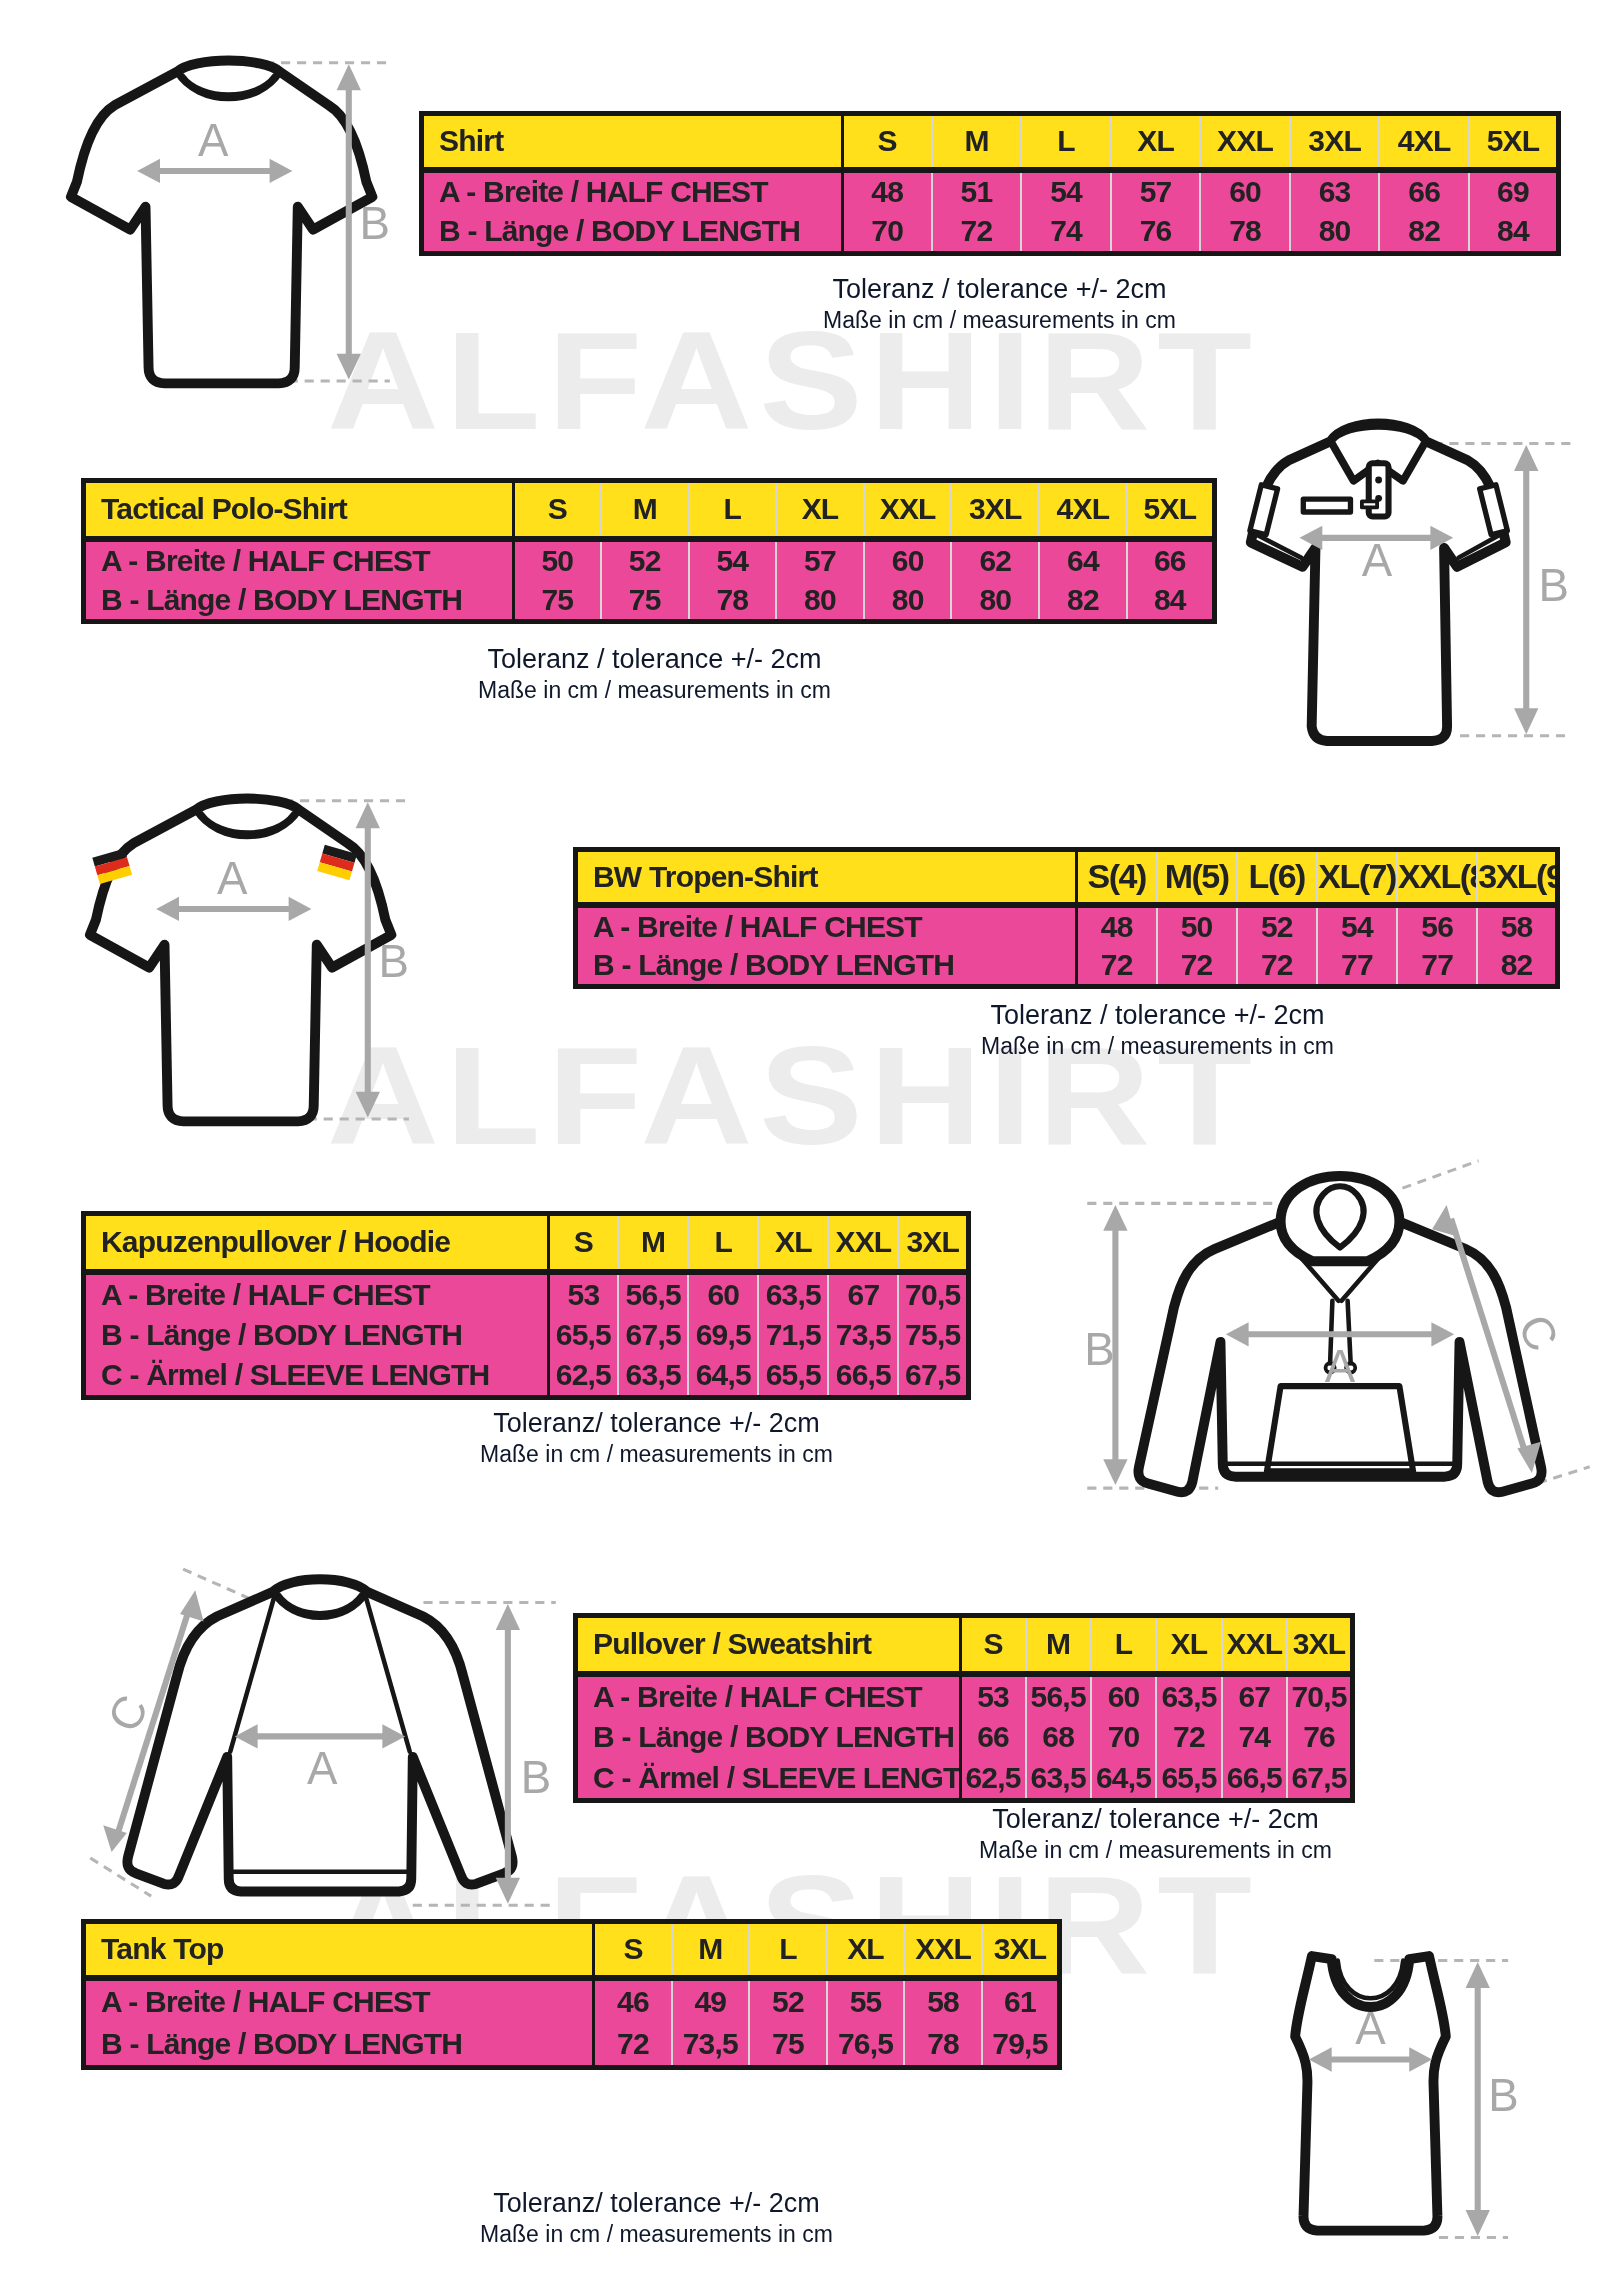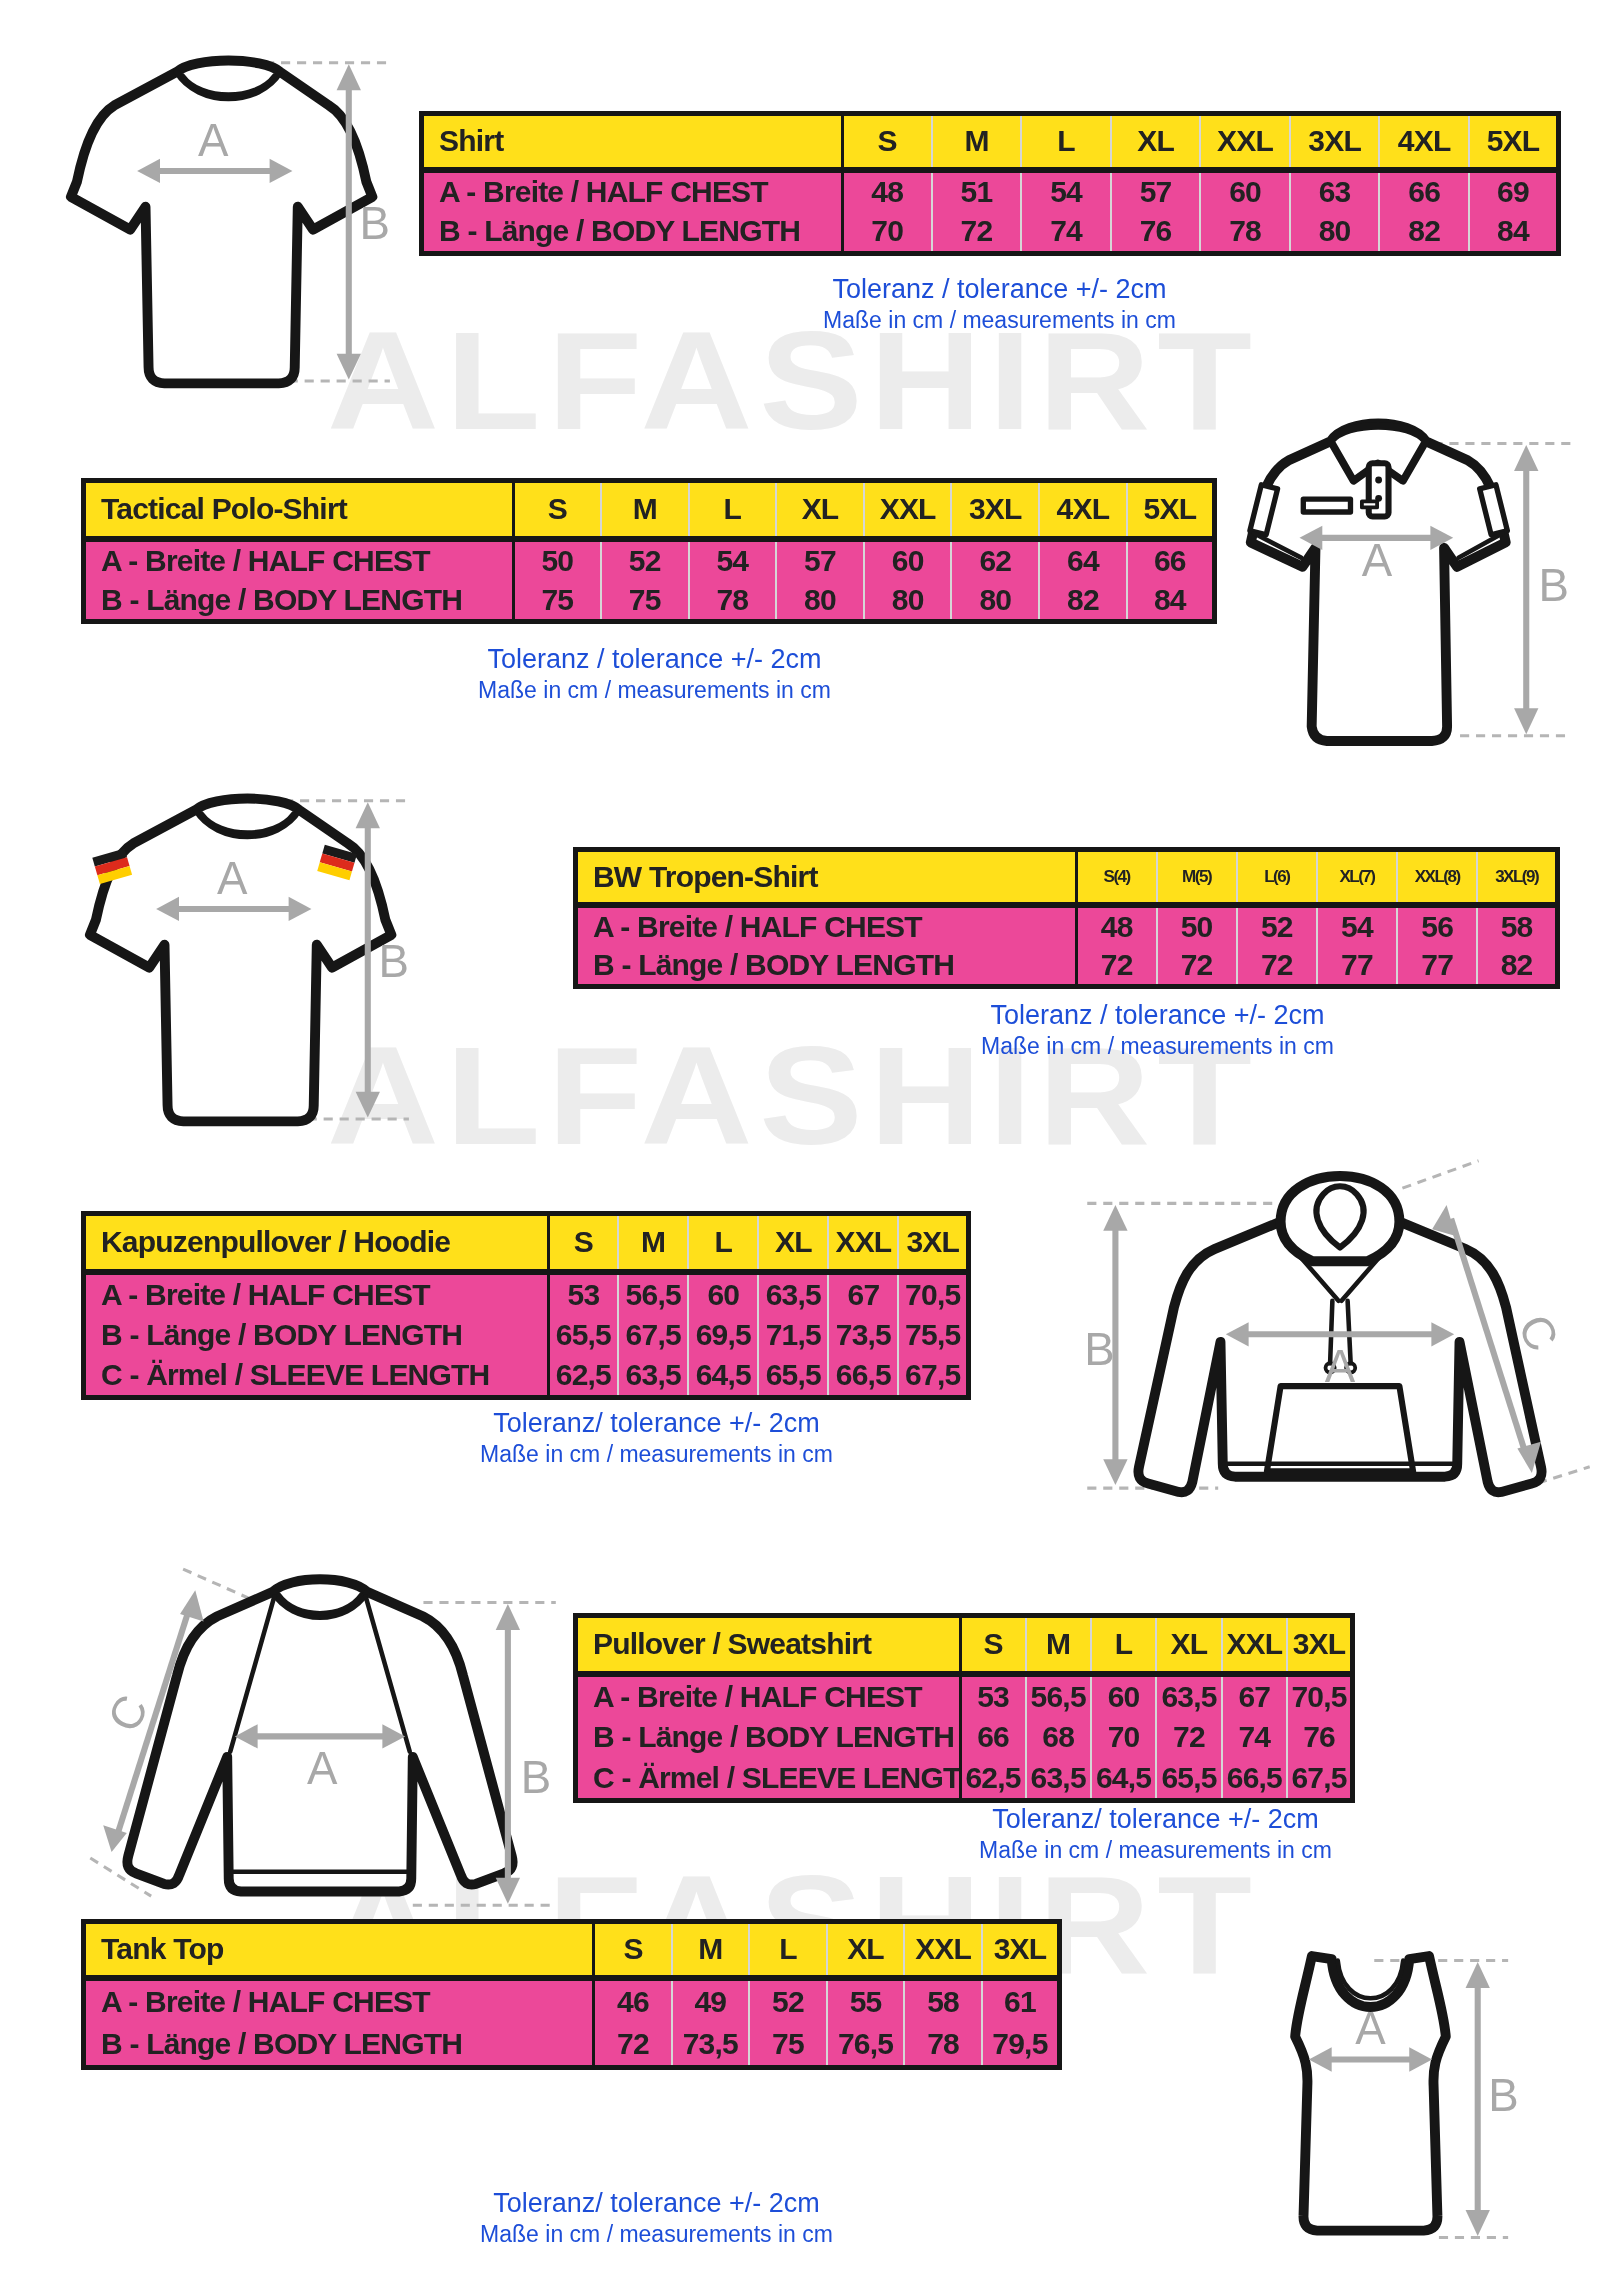--- a/index.html
+++ b/index.html
@@ -46,25 +46,25 @@
   #t2 thead tr{height:55px;}
   #t3 thead tr{height:58px;}
   #t4 thead tr{height:58px;}
   #t5 thead tr{height:56px;}
   #t0 col.c-label{width:37%;}
   #t1 col.c-label{width:38%;}
   #t2 col.c-label{width:51%;}
   #t3 col.c-label{width:52.5%;}
   #t4 col.c-label{width:49.5%;}
   #t5 col.c-label{width:52.3%;}
-  #t2 th.sz{font-size:17px;letter-spacing:-1.5px;}
+  #t2 th.sz{font-size:34px;letter-spacing:-1.5px;}
   
   .tol{
     position:absolute;width:365px;z-index:2;
-    text-align:center;color:#1d4ed8;
+    text-align:center;color:#0f172a;
   }
   .tol .l1{font-size:27px;line-height:33px;}
   .tol .l2{font-size:23px;line-height:29px;}
   
   .illus{position:absolute;z-index:1;}
   .illus svg{overflow:visible;display:block;}
   .outline{fill:#ffffff;stroke:#161616;stroke-width:13;stroke-linejoin:round;stroke-linecap:round;}
   .inner{fill:none;stroke:#161616;stroke-width:8;stroke-linejoin:round;stroke-linecap:round;}
   .thin{fill:none;stroke:#161616;stroke-width:6;stroke-linecap:round;}
   .arrow{stroke:#a8a8a8;stroke-width:8;}

